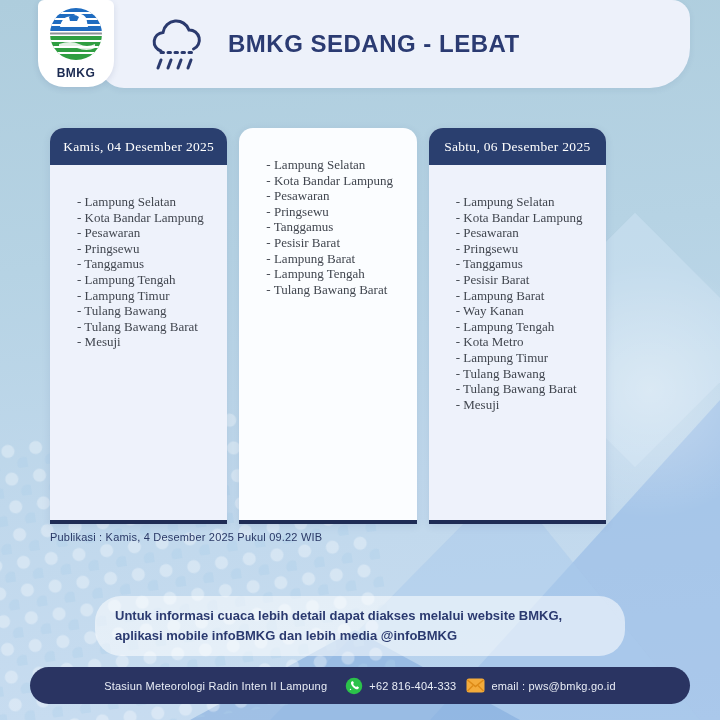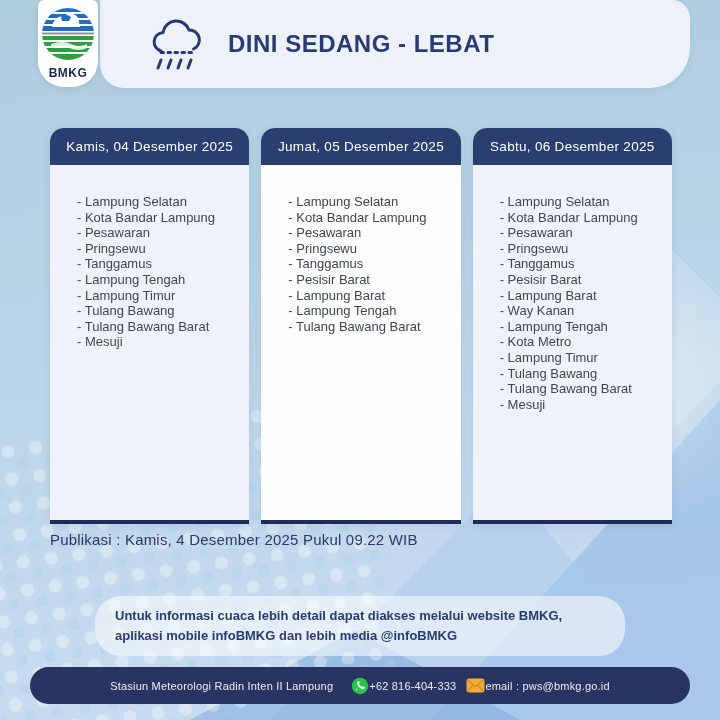--- a/index.html
+++ b/index.html
@@ -29,44 +29,44 @@
   .glow{position:absolute;right:-60px;top:260px;width:260px;height:260px;border-radius:50%;
         background:radial-gradient(circle,rgba(255,255,255,.35),transparent 70%);}
   
   .title-card{position:absolute;left:100px;top:0;width:590px;height:88px;
     background:#edf1fa;border-radius:0 18px 40px 24px;
     display:flex;align-items:center;box-shadow:0 2px 6px rgba(40,60,110,.08);}
   .cloud-wrap{margin-left:44px;width:66px;height:58px;flex:0 0 auto;}
   .titles{margin-left:18px;line-height:1.18;}
   .title-1{font-size:21px;letter-spacing:1.5px;color:#51638c;font-weight:400;}
   .title-2{font-size:24px;letter-spacing:.5px;color:#2b3b72;font-weight:800;}
-  .logo-card{position:absolute;left:38px;top:0;width:60px;height:87px;background:#ffffff;
+  .logo-card{position:absolute;left:38px;top:0;width:76px;height:87px;background:#ffffff;
     border-radius:6px 6px 26px 26px;box-shadow:0 2px 6px rgba(40,60,110,.12);
     display:flex;flex-direction:column;align-items:center;justify-content:flex-start;padding-top:7px;box-sizing:border-box;}
   .logo-label{font-size:12px;font-weight:700;color:#1c2b52;letter-spacing:.5px;margin-top:1px;}
   
-  .columns{position:absolute;left:50px;top:128px;width:622px;display:flex;gap:12px;}
+  .columns{position:absolute;left:50px;top:128px;width:556px;display:flex;gap:12px;font-family:Liberation Serif, serif;}
   .day-card{flex:1 1 0;display:flex;flex-direction:column;height:392px;
     border-bottom:4px solid #1f2c55;border-radius:14px 14px 0 0;overflow:hidden;
     background:#eef2fb;box-shadow:0 2px 8px rgba(40,60,110,.10);}
   .day-card.alt{background:#fbfdff;}
   .day-head{margin:0;height:37px;background:#2a3f6f;color:#fff;font-size:13.5px;font-weight:500;
     display:flex;align-items:center;justify-content:center;letter-spacing:.3px;}
   .region-list{list-style:none;margin:13px;padding:16px 10px 0 14px;}
   .region-item{font-size:13px;font-weight:500;color:#41464f;line-height:15.6px;white-space:nowrap;}
   .region-item::before{content:"- ";color:#41464f;}
   
-  .publication{position:absolute;left:50px;top:531px;margin:0;font-size:15px;color:#2a3866;letter-spacing:.2px;}
+  .publication{position:absolute;left:50px;top:531px;margin:0;font-size:11px;color:#2a3866;letter-spacing:.2px;}
   .info-box{position:absolute;left:95px;right:95px;top:596px;border-radius:26px;
     background:rgba(255,255,255,.55);padding:10px 20px;box-sizing:border-box;}
   .info-box p{margin:0;font-size:13px;font-weight:700;color:#2b3a70;line-height:1.55;}
   .footer{position:absolute;left:30px;right:30px;top:667px;height:37px;border-radius:19px;
     background:#2a3462;display:flex;align-items:center;justify-content:center;gap:10px;
     color:#e9edf6;font-size:11px;letter-spacing:.2px;}
-  .footer .grp{display:flex;align-items:center;gap:0;}
+  .footer .grp{display:flex;align-items:center;gap:6px;}
   .footer .station{margin-right:8px;}
   .icon-wa{width:18px;height:18px;display:block;}
   .icon-mail{width:19px;height:15px;display:block;}
 </style>
 </head>
 <body>
 
 <div class="canvas">
 
   <div class="bg">
@@ -85,21 +85,21 @@
         <line x1="17" y1="37.5" x2="49" y2="37.5" stroke="#2b3a6e" stroke-width="3" stroke-linecap="round" stroke-dasharray="2.5 4.5"></line>
         <g stroke="#2b3a6e" stroke-width="3" stroke-linecap="round">
           <line x1="17" y1="45" x2="14" y2="53"></line>
           <line x1="27" y1="45" x2="24" y2="53"></line>
           <line x1="37" y1="45" x2="34" y2="53"></line>
           <line x1="47" y1="45" x2="44" y2="53"></line>
         </g>
       </svg>
     </span>
     <div class="titles">
-      <div class="title-2">DINI SEDANG - LEBAT</div>
+      <div class="title-2">BMKG SEDANG - LEBAT</div>
     </div>
   </div>
 
   <div class="logo-card">
     <span>
       <svg viewBox="0 0 54 54" width="54" height="54">
         <defs>
             <clipPath id="cg">
               <circle cx="27" cy="27" r="26"></circle>
             </clipPath>
@@ -139,21 +139,20 @@
           <li class="region-item">Tanggamus</li>
           <li class="region-item">Lampung Tengah</li>
           <li class="region-item">Lampung Timur</li>
           <li class="region-item">Tulang Bawang</li>
           <li class="region-item">Tulang Bawang Barat</li>
           <li class="region-item">Mesuji</li>
         </ul>
     </section>
 
     <section class="day-card alt">
-      <h2 class="day-head">Jumat, 05 Desember 2025</h2>
       <ul class="region-list">
           <li class="region-item">Lampung Selatan</li>
           <li class="region-item">Kota Bandar Lampung</li>
           <li class="region-item">Pesawaran</li>
           <li class="region-item">Pringsewu</li>
           <li class="region-item">Tanggamus</li>
           <li class="region-item">Pesisir Barat</li>
           <li class="region-item">Lampung Barat</li>
           <li class="region-item">Lampung Tengah</li>
           <li class="region-item">Tulang Bawang Barat</li>

